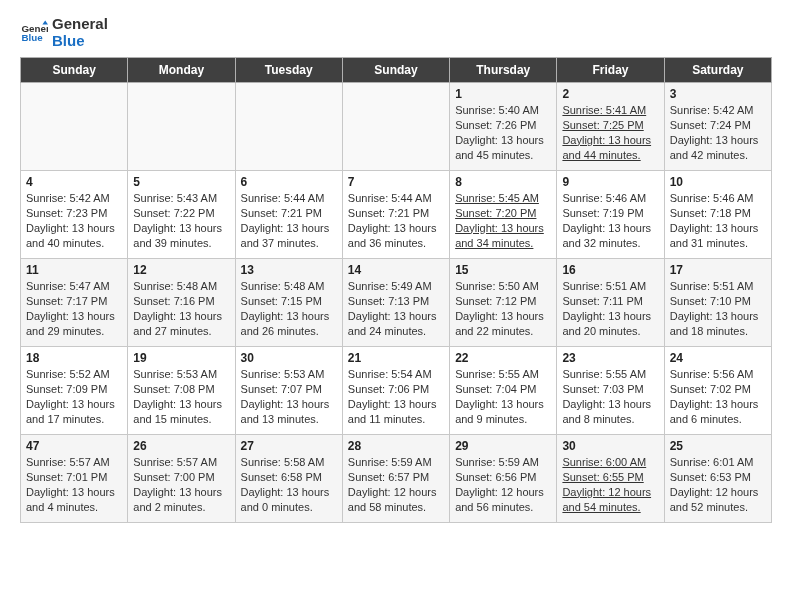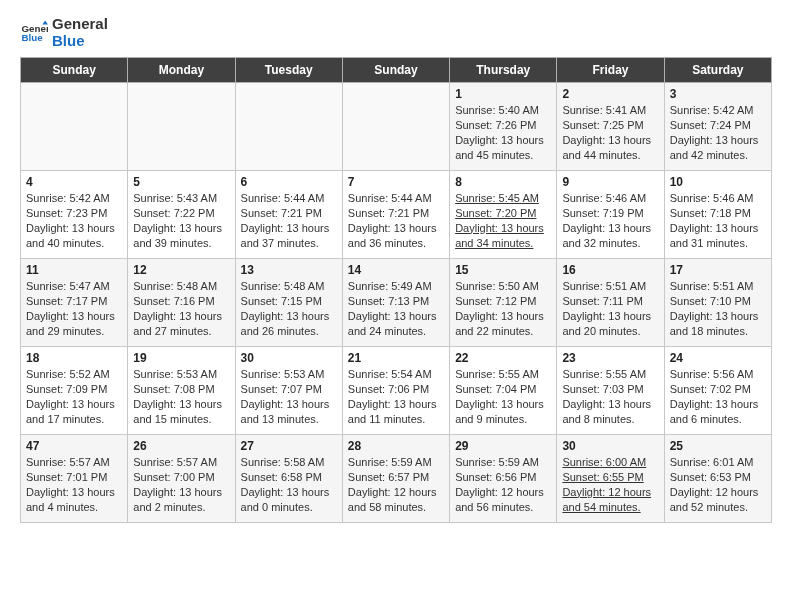--- a/index.html
+++ b/index.html
@@ -125,21 +125,21 @@
         <td class="empty-cell"></td>
         <td>
           <span class="day-number">1</span>
           <div class="day-info" style="white-space: pre-line;">Sunrise: 5:40 AM
 Sunset: 7:26 PM
 Daylight: 13 hours
 and 45 minutes.</div>
         </td>
         <td>
           <span class="day-number">2</span>
-          <div class="day-info" style="white-space: pre-line;">Sunrise: 5:41 AM
+          <div class="day-info" style="white-space: pre-line; text-decoration: underline;">Sunrise: 5:41 AM
 Sunset: 7:25 PM
 Daylight: 13 hours
 and 44 minutes.</div>
         </td>
         <td>
           <span class="day-number">3</span>
           <div class="day-info" style="white-space: pre-line;">Sunrise: 5:42 AM
 Sunset: 7:24 PM
 Daylight: 13 hours
 and 42 minutes.</div>

